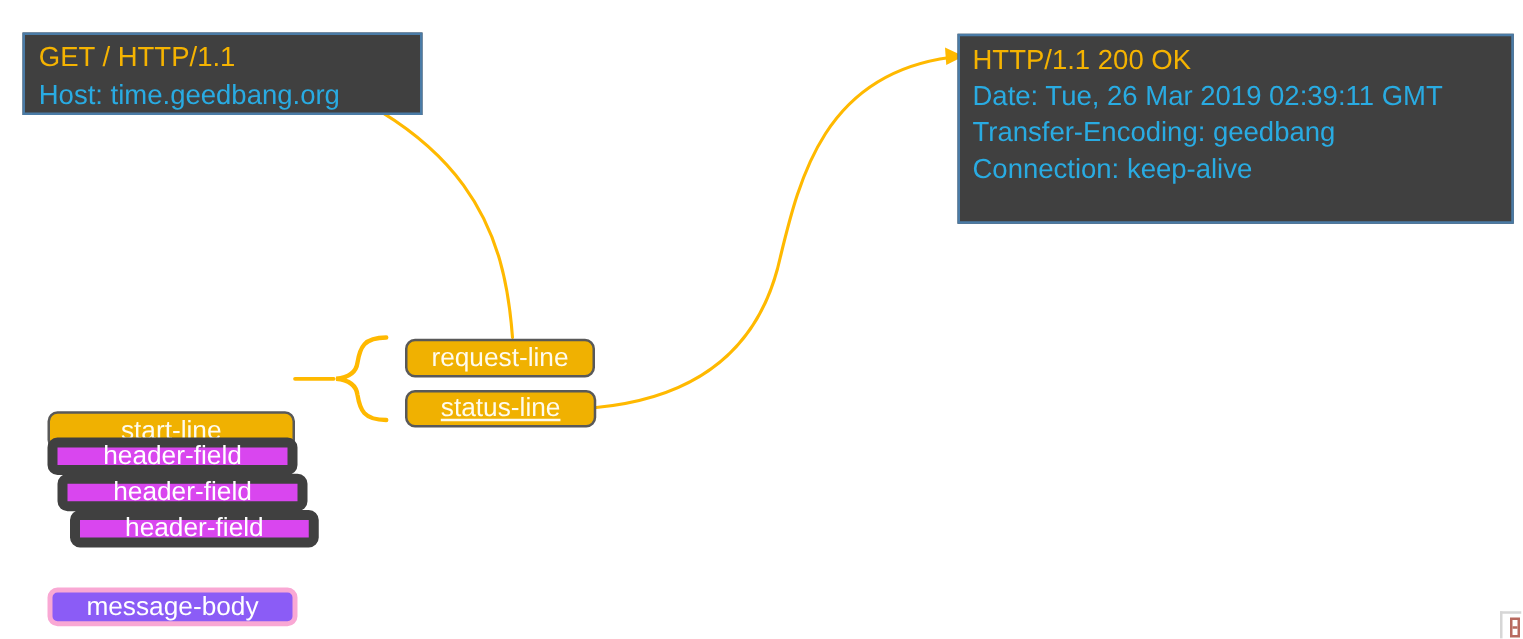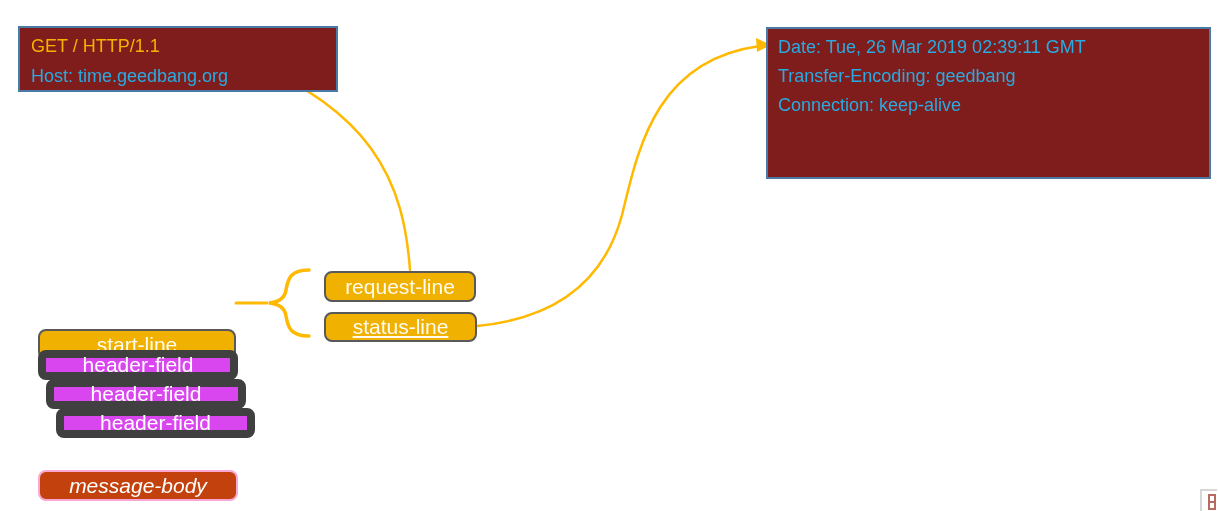--- a/index.html
+++ b/index.html
@@ -12,23 +12,23 @@
     position: relative;
     width: 1218px;
     height: 511px;
     background: #ffffff;
     overflow: hidden;
   }
   
   .msg-box {
     position: absolute;
     border: 2px solid #4A7BA6;
-    background: #7f1d1d;
+    background: #404040;
     box-sizing: border-box;
-    font-size: 18px;
+    font-size: 22px;
   }
   .msg-box .line {
     white-space: nowrap;
   }
   #request-msg-box {
     left: 18px; top: 26px;
     width: 320px; height: 66px;
     padding: 3px 0 0 11px;
   }
   #request-msg-box .line { line-height: 30px; }
@@ -56,23 +56,22 @@
   .node-gold {
     background: #F0B101;
     border: 2px solid #595959;
     color: #FEFBEF;
   }
   .node-cyan {
     background: #d946ef;
     border: 8px solid #404040;
   }
   .node-blue {
-    background: #c2410c;
-    border: 2px solid #f9a8d4;
-    font-style: italic;
+    background: #8b5cf6;
+    border: 4px solid #f9a8d4;
   }
   #node-start-line    { left: 38px;  top: 287px; width: 198px; height: 31px; margin-top: 42px; }
   #node-request-line  { left: 324px; top: 271px; width: 152px; height: 31px; }
   #node-status-line   { left: 324px; top: 312px; width: 153px; height: 30px; text-decoration: underline; }
   #node-header-1      { left: 38px;  top: 350px; width: 200px; height: 30px; }
   #node-header-2      { left: 46px;  top: 379px; width: 200px; height: 30px; }
   #node-header-3      { left: 56px;  top: 408px; width: 199px; height: 30px; }
   #node-message-body  { left: 38px;  top: 470px; width: 200px; height: 31px; }
 
   
@@ -128,20 +127,21 @@
 
     <path d="M309,270 C291,270 288,278 286,290 C285,298 279,302 269,303 C279,304 285,308 286,316 C288,328 291,336 309,336" fill="none" stroke="#FFB900" stroke-width="3.5" stroke-linecap="round"></path>
   </svg>
 
   <div class="msg-box" id="request-msg-box">
     <div class="line t-gold">GET / HTTP/1.1</div>
     <div class="line t-cyan">Host: time.geedbang.org</div>
   </div>
 
   <div class="msg-box" id="response-msg-box">
+    <div class="line t-gold">HTTP/1.1 200 OK</div>
     <div class="line t-cyan">Date: Tue, 26 Mar 2019 02:39:11 GMT</div>
     <div class="line t-cyan">Transfer-Encoding: geedbang</div>
     <div class="line t-cyan">Connection: keep-alive</div>
   </div>
 
   <div class="node node-gold" id="node-start-line">start-line</div>
   <div class="node node-gold" id="node-request-line">request-line</div>
   <div class="node node-gold" id="node-status-line">status-line</div>
 
   <div class="node node-cyan" id="node-header-1">header-field</div>

